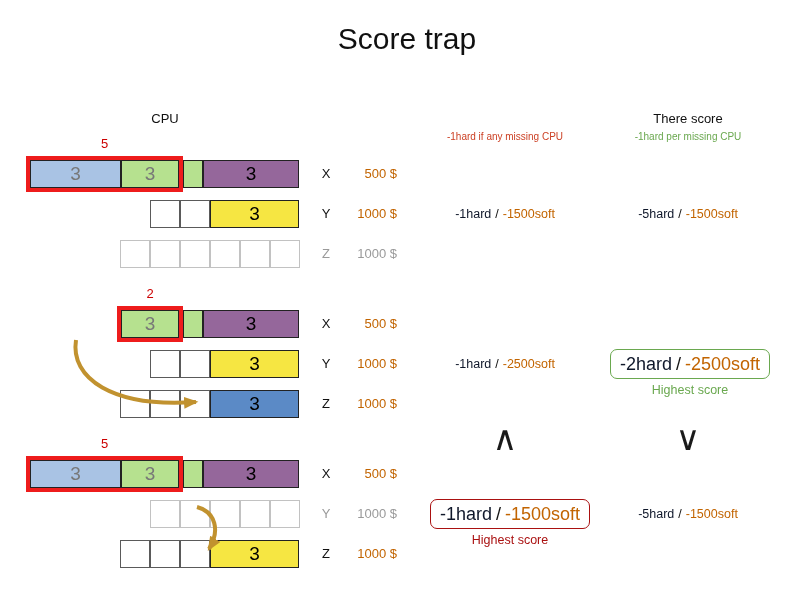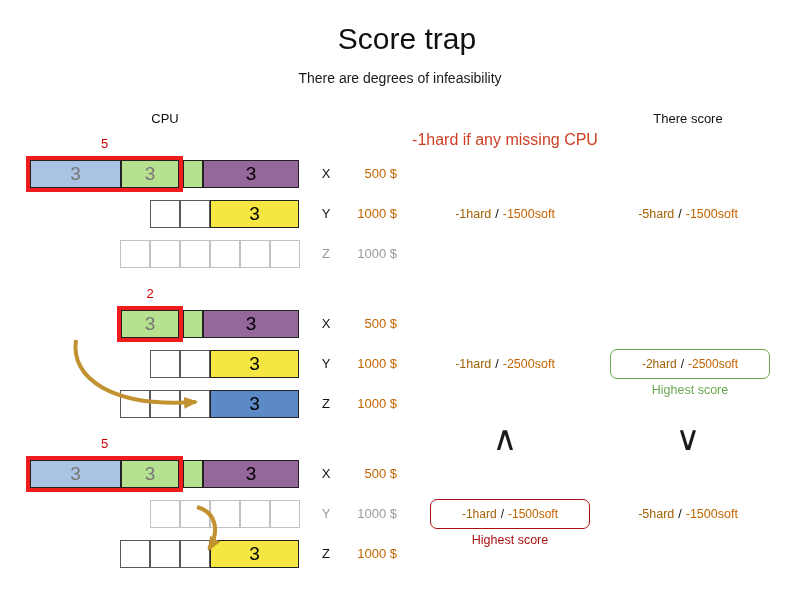--- a/index.html
+++ b/index.html
@@ -5,40 +5,40 @@
   * { margin:0; padding:0; box-sizing:border-box; }
   html,body { background:#ffffff; }
   .stage {
     position:relative; width:800px; height:600px; background:#ffffff;
     font-family:"Liberation Sans","DejaVu Sans",sans-serif; overflow:hidden; color:#111;
   }
   .abs { position:absolute; }
   .title { top:22px; left:7px; width:100%; text-align:center; font-size:30px; color:#101010; }
   .subtitle { top:70px; left:0; width:100%; text-align:center; font-size:14px; color:#1a1a1a; }
   .colhead { font-size:13px; text-align:center; color:#101010; }
-  .subhead { font-size:16px; text-align:center; }
+  .subhead { font-size:10px; text-align:center; }
   .block {
     height:28px; border:1px solid #222; display:flex; align-items:center;
     justify-content:center; font-size:19px; color:#000; background:#fff;
   }
   .gray3 { color:#787878; }
   .cell { width:30px; height:28px; border:1px solid #5a5a5a; background:#fff; }
   .cell.faint { border-color:#c2c2c2; }
   .redframe { border:4px solid #ee1c1c; height:36px; background:transparent; }
   .overload { font-size:13px; color:#cc0000; text-align:center; }
   .rowlabel { font-size:13px; color:#111; width:20px; text-align:center; }
   .cost { font-size:13px; color:#c26400; width:52px; text-align:right; }
   .muted { color:#9a9a9a !important; }
   .score { display:flex; align-items:center; justify-content:center; gap:4px; font-size:12.5px; }
-  .hard { color:#a16207; }
+  .hard { color:#0f172a; }
   .sep { color:#111; }
   .soft { color:#c26400; }
   .scorebox {
     display:flex; align-items:center; justify-content:center; gap:4px;
-    font-size:12px; background:#fff; border-radius:7px; height:30px;
+    font-size:18px; background:#fff; border-radius:7px; height:30px;
   }
   .scorebox.good { border:1.5px solid #6aa84f; }
   .scorebox.trap { border:1.5px solid #aa1111; }
   .note { font-size:12.5px; text-align:center; }
   .note.good { color:#6aa84f; }
   .note.trap { color:#aa1111; }
   .caret { font-size:34px; line-height:1; text-align:center; color:#1a1a1a; font-family:"DejaVu Sans",sans-serif; }
   .arrows { left:0; top:0; pointer-events:none; z-index:6; }
 </style>
 </head>
@@ -50,25 +50,25 @@
     <defs>
       <marker id="ah" markerWidth="4" markerHeight="4" refX="3" refY="1.5" orient="auto">
         <path d="M0,0 L3.6,1.5 L0,3 Z" fill="#c1922f"></path>
       </marker>
     </defs>
     <path d="M 76 340 C 70 378, 112 408, 196 402" stroke="#c1922f" stroke-width="4" fill="none" marker-end="url(#ah)"></path>
     <path d="M 197 507 C 216 512, 220 531, 209 549" stroke="#c1922f" stroke-width="4" fill="none" marker-end="url(#ah)"></path>
   </svg>
 
   <div class="abs title">Score trap</div>
-  <div class="abs subtitle">There are degrees of infeasibility</div>
 
   <div class="abs colhead" style="left:130px; top:111px; width:70px;">CPU</div>
   <div class="abs subhead" style="left:400px; top:131px; width:210px; color:#cc4125;">-1hard if any missing CPU</div>
   <div class="abs colhead" style="left:600px; top:111px; width:176px;">There score</div>
+  <div class="abs subhead" style="left:596px; top:131px; width:184px; color:#6aa84f;">-1hard per missing CPU</div>
 
   <div>
     <div class="abs overload" style="left:26px; top:136px; width:157px;">5</div>
 
     <div class="abs redframe" style="left:26px; top:156px; width:157px;"></div>
     <div class="abs block gray3" style="left:30px; top:160px; width:91px; background:#a9c3e4;">3</div>
     <div class="abs block gray3" style="left:121px; top:160px; width:58px; background:#b6e18f;">3</div>
     <div class="abs block" style="left:183px; top:160px; width:20px; background:#b6e18f;"></div>
     <div class="abs block" style="left:203px; top:160px; width:96px; background:#95679b;">3</div>
     <div class="abs rowlabel" style="left:316px; top:166px;">X</div>

